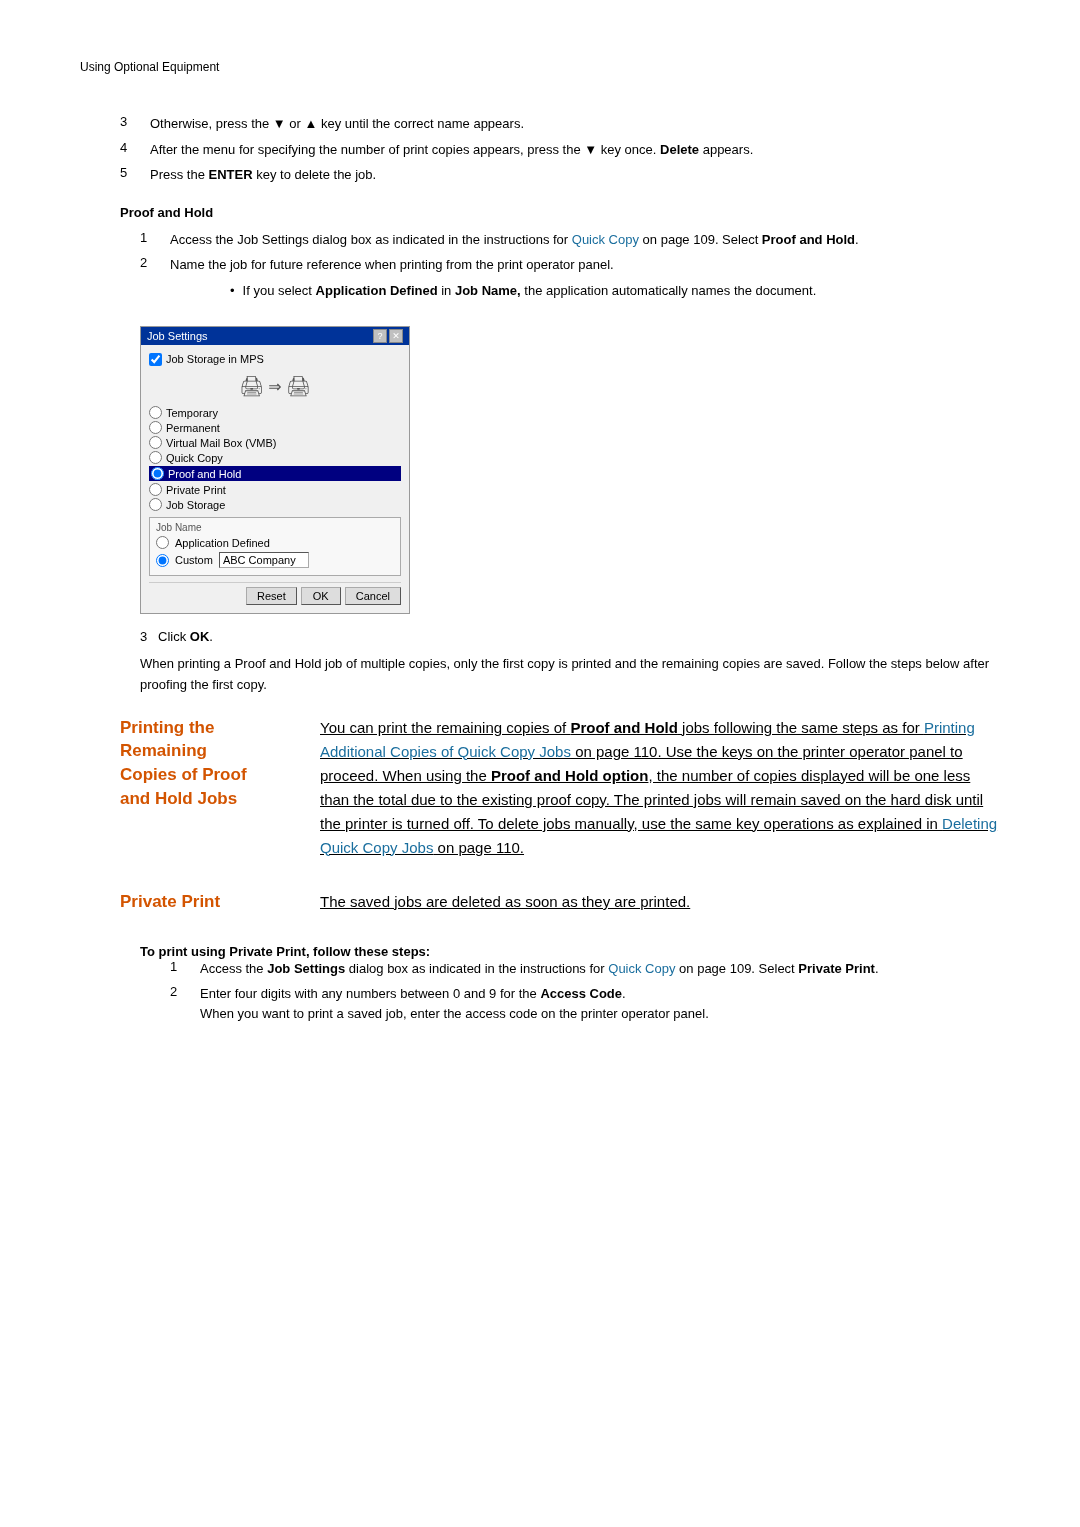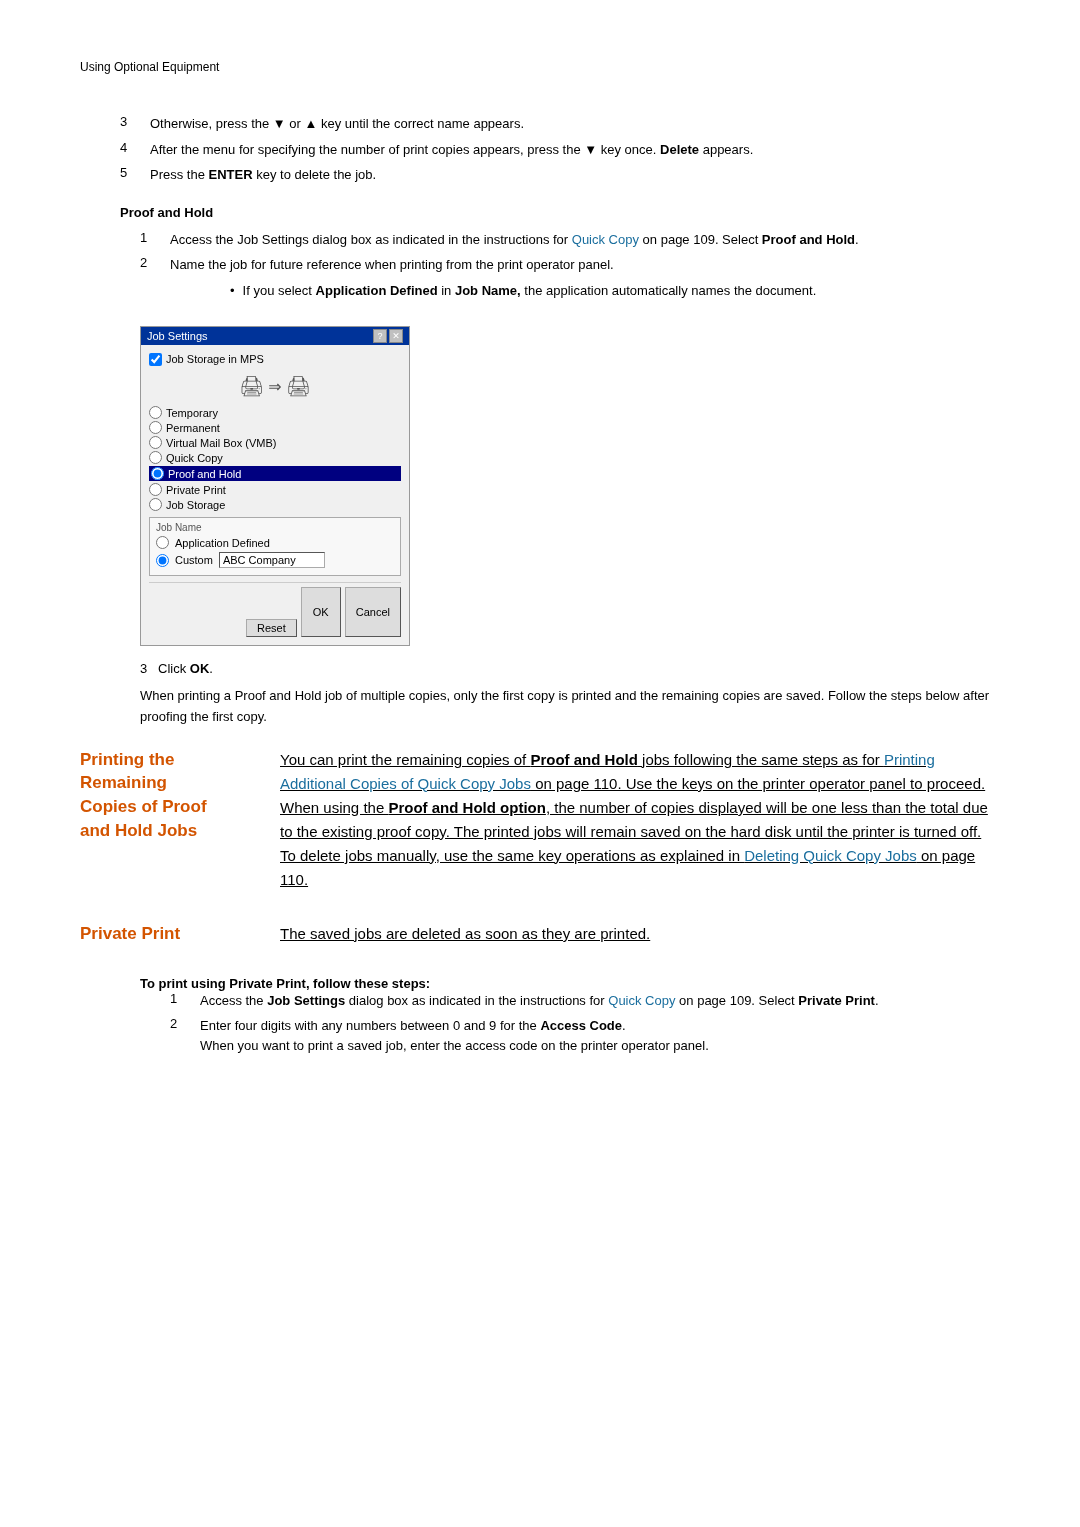--- a/index.html
+++ b/index.html
@@ -54,20 +54,21 @@
       margin-bottom: 4px;
       padding-left: 20px;
     }
     .bullet-list li::before {
       content: "•";
       margin-right: 8px;
     }
     .two-col {
       display: flex;
       margin-bottom: 30px;
+      margin-left: 40px;
     }
     .left-col {
       width: 200px;
       min-width: 200px;
       padding-right: 20px;
     }
     .right-col {
       flex: 1;
       font-size: 15px;
       line-height: 1.6;
@@ -171,41 +172,40 @@
       align-items: center;
       gap: 6px;
       font-size: 11px;
       margin-bottom: 3px;
     }
     .dialog-input {
       border: 1px inset #aaa;
       background: #fff;
       font-size: 11px;
       padding: 1px 3px;
-      width: 106px;
+      width: 90px;
     }
     .dialog-buttons {
       display: flex;
       justify-content: flex-end;
       gap: 4px;
       margin-top: 6px;
       padding-top: 4px;
       border-top: 1px solid #ccc;
     }
     .dialog-btn {
       border: 1px outset #aaa;
       background: #ddd;
       font-size: 11px;
       padding: 2px 10px;
       cursor: pointer;
       min-width: 40px;
     }
     .reset-btn {
       min-width: 45px;
-      margin-top: 32px;
     }
     .page-number {
       text-align: center;
       margin-top: 40px;
       font-size: 13px;
     }
     .top-numbered {
       margin-bottom: 20px;
     }
     .top-numbered li {

